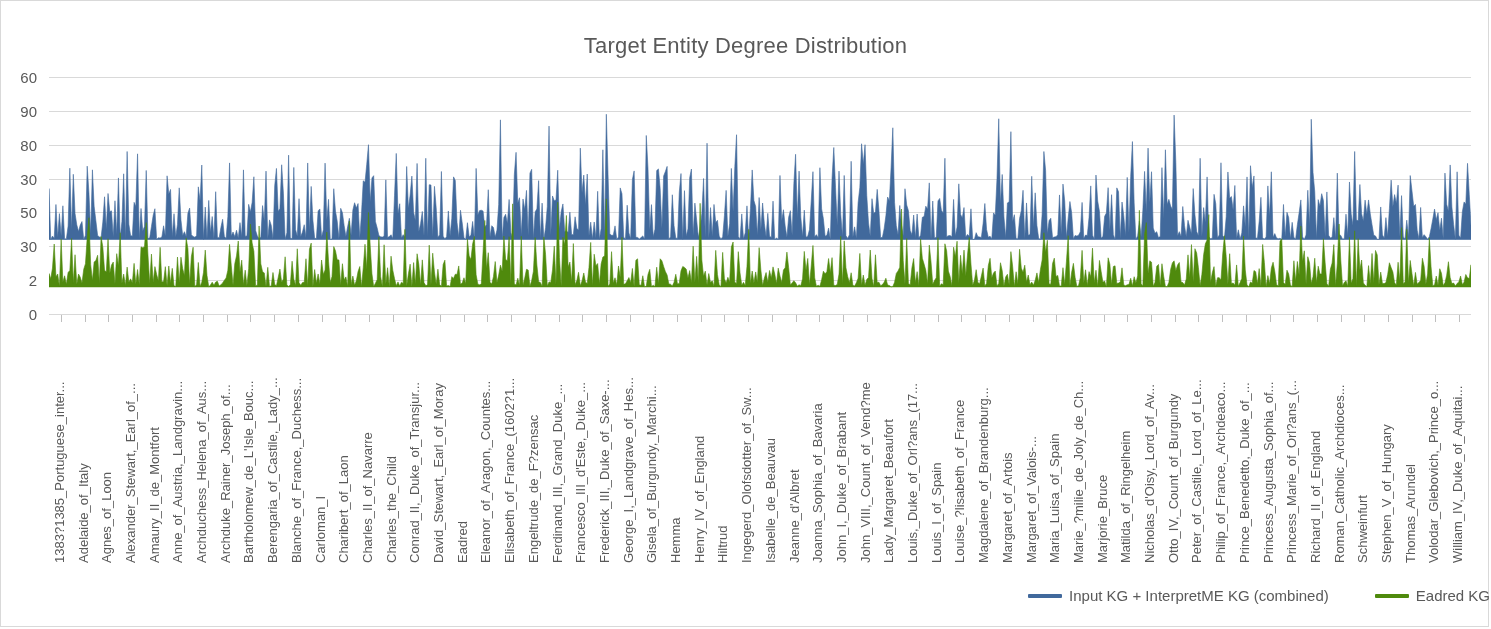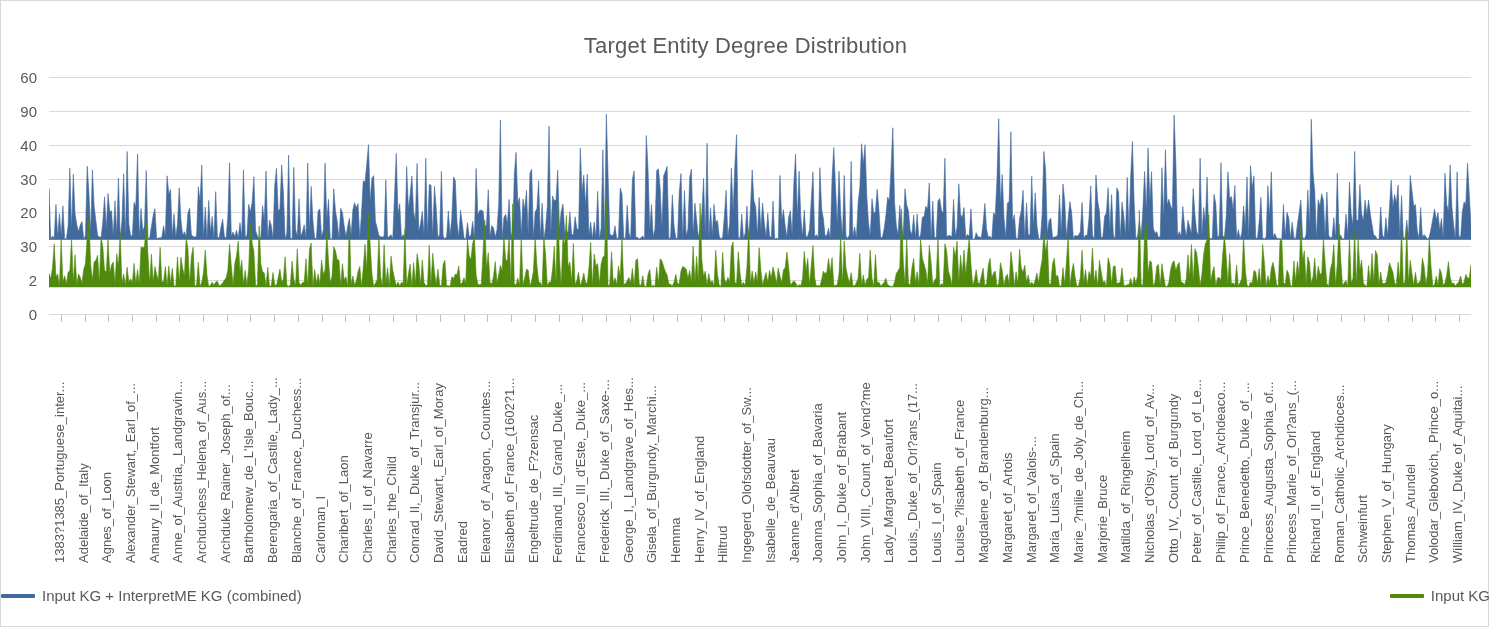--- a/index.html
+++ b/index.html
@@ -116,21 +116,21 @@
     white-space: nowrap;
     line-height: 1;
   }
   
   #legend {
     position: absolute;
     left: 0;
     top: 586px;
     width: 1489px;
     display: flex;
-    justify-content: space-between;
+    justify-content: flex-end;
     align-items: center;
     gap: 46px;
   }
   .legend-entry {
     display: flex;
     align-items: center;
     gap: 7px;
   }
   .legend-swatch {
     display: block;
@@ -148,23 +148,23 @@
 <body>
 
 <div id="chart-frame">
 
   <div id="chart-title">Target Entity Degree Distribution</div>
 
   <div id="y-axis-labels">
       <div class="y-tick-label" style="top: 237px;">0</div>
       <div class="y-tick-label" style="top: 203.143px;">2</div>
       <div class="y-tick-label" style="top: 169.286px;">30</div>
-      <div class="y-tick-label" style="top: 135.429px;">20</div>
+      <div class="y-tick-label" style="top: 135.429px;">50</div>
       <div class="y-tick-label" style="top: 101.571px;">30</div>
-      <div class="y-tick-label" style="top: 67.7143px;">40</div>
+      <div class="y-tick-label" style="top: 67.7143px;">80</div>
       <div class="y-tick-label" style="top: 33.8571px;">90</div>
       <div class="y-tick-label" style="top: 0px;">60</div>
     </div>
 
   <div id="plot-area">
     <div id="gridlines">
         <div class="gridline" style="top: 237px;"></div>
         <div class="gridline" style="top: 203.143px;"></div>
         <div class="gridline" style="top: 169.286px;"></div>
         <div class="gridline" style="top: 135.429px;"></div>
@@ -305,17 +305,17 @@
       <div class="x-label" style="left: 1415.15px;">William_IV,_Duke_of_Aquitai...</div>
     </div>
 
   <div id="legend">
       <div class="legend-entry">
         <span class="legend-swatch" style="background: rgb(65, 105, 156);"></span>
         <span class="legend-text">Input KG + InterpretME KG (combined)</span>
       </div>
       <div class="legend-entry">
         <span class="legend-swatch" style="background: rgb(79, 138, 13);"></span>
-        <span class="legend-text">Input KG</span>
+        <span class="legend-text">Eadred KG</span>
       </div>
     </div>
 
 </div>
 
 </body></html>

